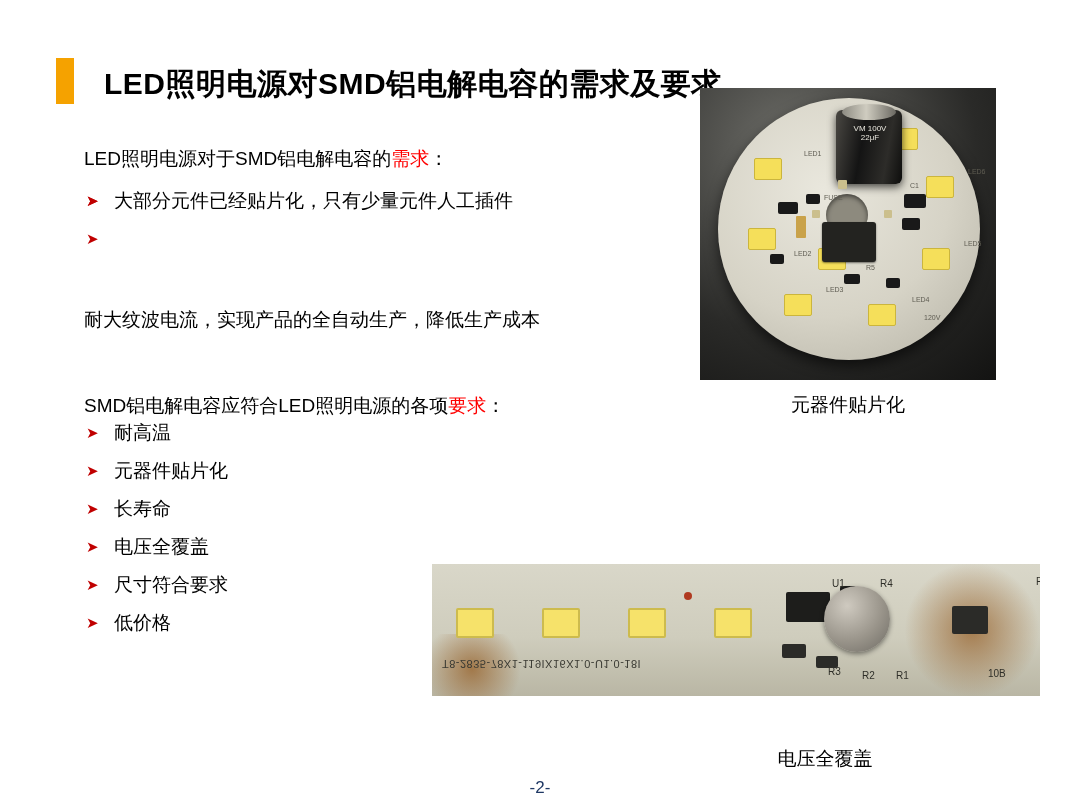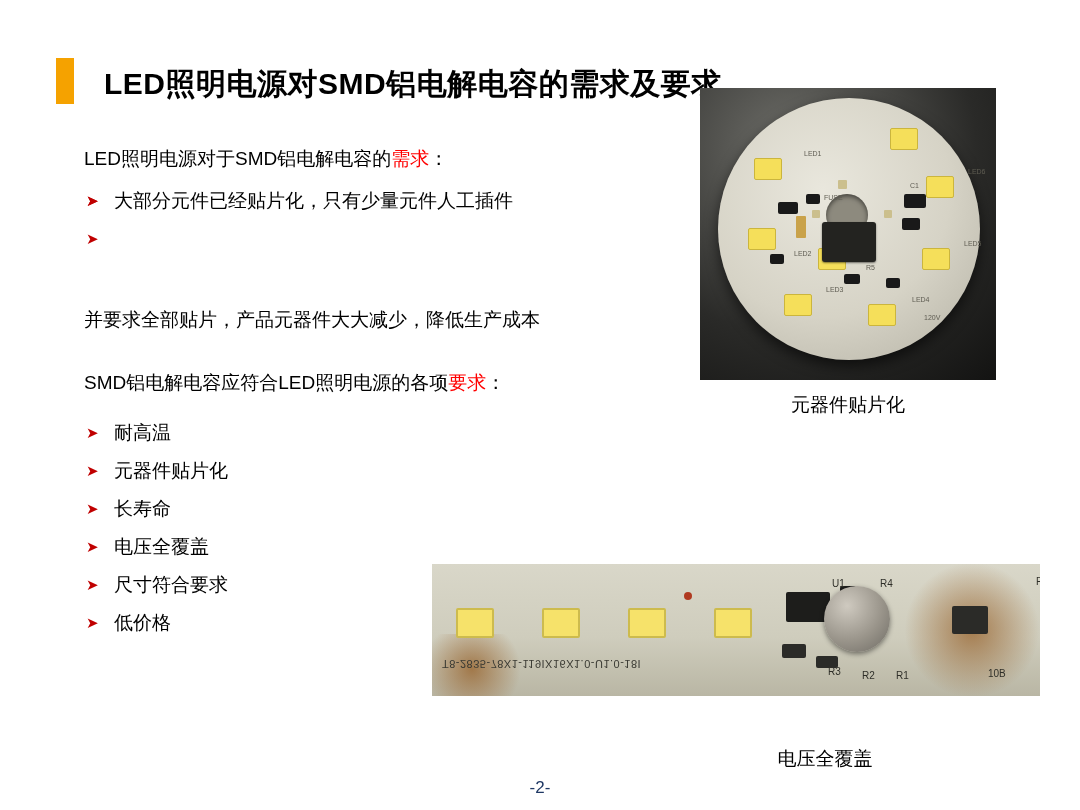--- a/index.html
+++ b/index.html
@@ -274,23 +274,23 @@
   </li>
   <li>
     <span class="arrow">➤</span>
     <span>大部分元件已经贴片化，只有少量元件人工插件</span>
   </li>
   <li>
     <span class="arrow">➤</span>
   </li>
 </ul>
 
-<div class="block wrap-line" style="left:84px; top:303px;">并要求全部贴片，产品元器件大大减少，降低生产成本</div>
-
-<div class="block section2-lead" style="left:84px; top:370px;">
+<div class="block wrap-line" style="left:84px; top:303px;">耐大纹波电流，实现产品的全自动生产，降低生产成本</div>
+
+<div class="block section2-lead" style="left:84px; top:393px;">
   <span>SMD铝电解电容应符合LED照明电源的各项</span><span class="hl">要求</span><span>：</span>
 </div>
 
 <ul class="bullet-list block" style="left:84px; top:414px;">
   <li>
     <span class="arrow">➤</span>
     <span>耐高温</span>
   </li>
   <li>
     <span class="arrow">➤</span>
@@ -320,20 +320,24 @@
 
     <div class="led-chip" style="left:36px;  top:60px;"></div>
     <div class="led-chip" style="left:30px;  top:130px;"></div>
     <div class="led-chip" style="left:66px;  top:196px;"></div>
     <div class="led-chip" style="left:150px; top:206px;"></div>
     <div class="led-chip" style="left:204px; top:150px;"></div>
     <div class="led-chip" style="left:208px; top:78px;"></div>
     <div class="led-chip" style="left:172px; top:30px;"></div>
     <div class="led-chip" style="left:100px; top:150px;"></div>
 
+    <div class="cap-can">
+      <div class="cap-top"></div>
+      <div class="cap-label">VM 100V 22μF</div>
+    </div>
 
     <div class="smd-ic" style="left:104px; top:124px; width:54px; height:40px;"></div>
     <div class="smd-black" style="left:186px; top:96px;  width:22px; height:14px;"></div>
     <div class="smd-black" style="left:184px; top:120px; width:18px; height:12px;"></div>
     <div class="smd-black" style="left:60px;  top:104px; width:20px; height:12px;"></div>
     <div class="smd-black" style="left:88px;  top:96px;  width:14px; height:10px;"></div>
     <div class="smd-black" style="left:126px; top:176px; width:16px; height:10px;"></div>
     <div class="smd-black" style="left:168px; top:180px; width:14px; height:10px;"></div>
     <div class="smd-black" style="left:52px;  top:156px; width:14px; height:10px;"></div>
 

